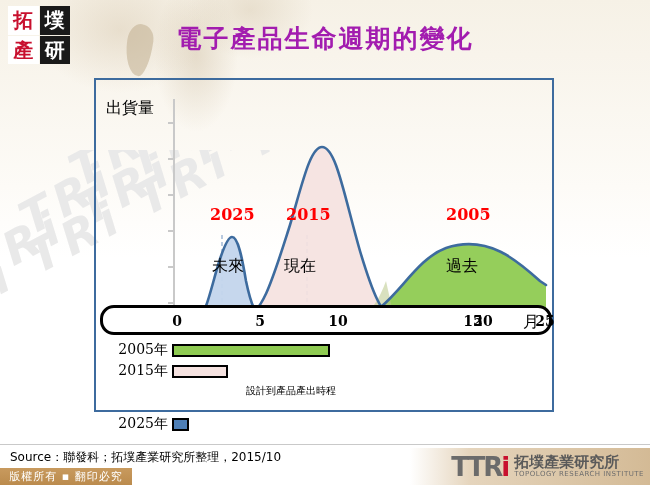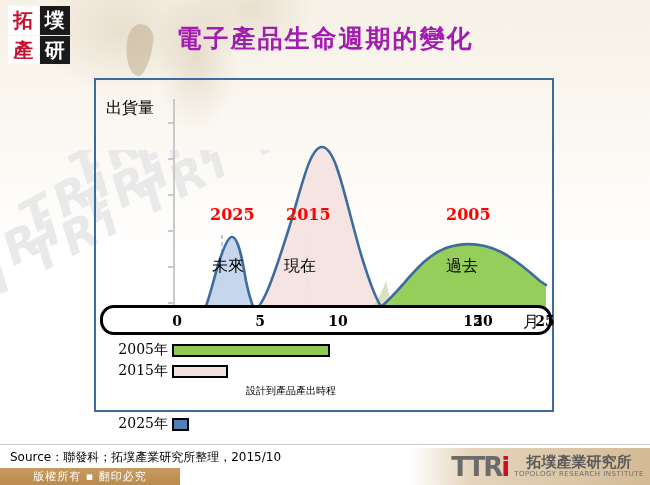--- a/index.html
+++ b/index.html
@@ -102,36 +102,36 @@
     font-size:10px;color:#000;white-space:nowrap;
   }
   
   #source-text{
     position:absolute;left:10px;top:449px;
     font-family:"DejaVu Sans","Liberation Sans",sans-serif;
     font-size:12px;color:#000;white-space:nowrap;
   }
   #footer-rule{position:absolute;left:0;top:444px;width:650px;height:1px;background:#c9c9c9;}
   #copyright-bar{
-    position:absolute;left:0;top:468px;width:180px;height:17px;
+    position:absolute;left:0;top:468px;width:132px;height:17px;
     background:linear-gradient(180deg,#c89a5e,#bb8b4d);
     display:flex;align-items:center;justify-content:center;
     font-family:"DejaVu Sans","Liberation Sans",sans-serif;
     font-size:11px;color:#ffffff;letter-spacing:1px;
   }
   #tri-logo{
     position:absolute;right:6px;top:452px;height:30px;
     display:flex;align-items:center;gap:6px;
   }
   #tri-mark{
     font-family:"DejaVu Sans","Liberation Sans",sans-serif;
     font-weight:bold;font-size:26px;color:#6b6b6b;letter-spacing:-2px;line-height:1;
   }
   #tri-mark .i{color:#c8102e;}
-  #tri-words{display:flex;flex-direction:column;line-height:1.05;text-align:center;}
+  #tri-words{display:flex;flex-direction:column;line-height:1.05;}
   #tri-cn{font-family:"DejaVu Sans","Liberation Sans",sans-serif;font-weight:bold;font-size:15px;color:#5a5a5a;}
   #tri-en{font-family:"DejaVu Sans","Liberation Sans",sans-serif;font-size:7px;color:#6e6e6e;letter-spacing:.5px;}
   #footer-band{
     position:absolute;left:410px;top:448px;width:240px;height:37px;
     background:linear-gradient(90deg,rgba(208,178,134,0) 0%,rgba(208,178,134,.55) 25%,rgba(197,163,114,.75) 100%);
     z-index:-1;
   }
 </style>
 </head>
 <body>

